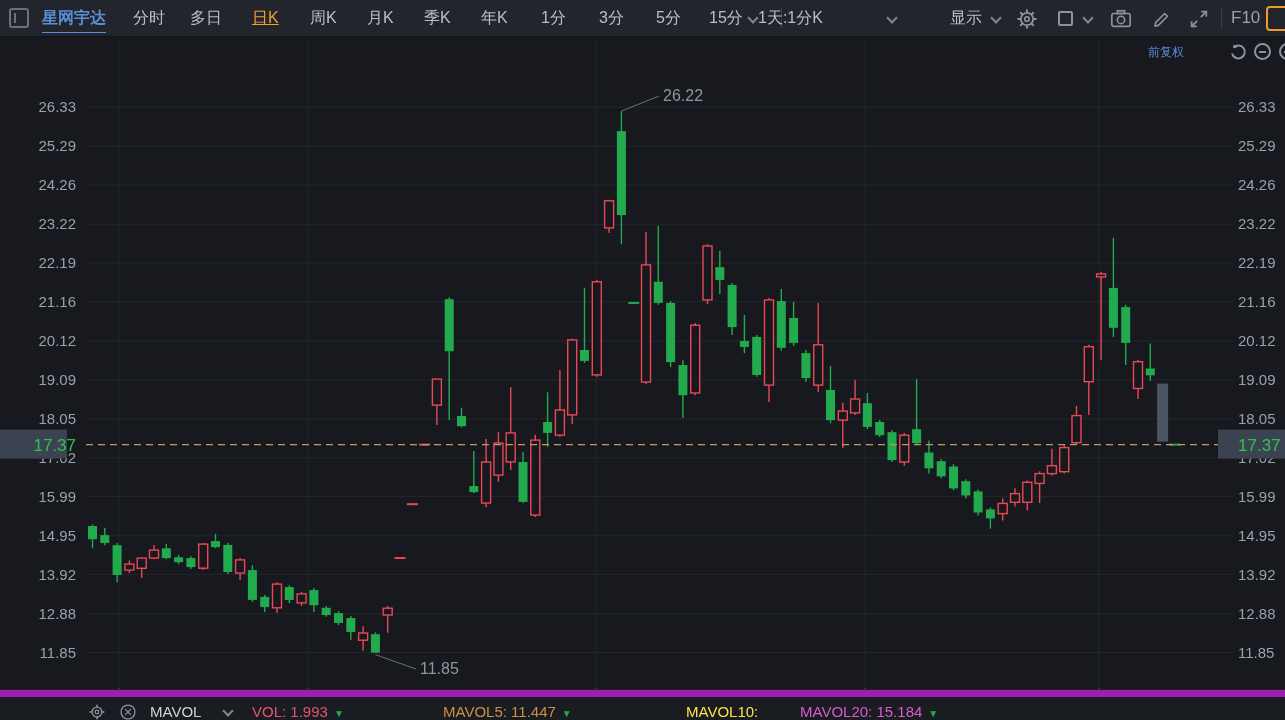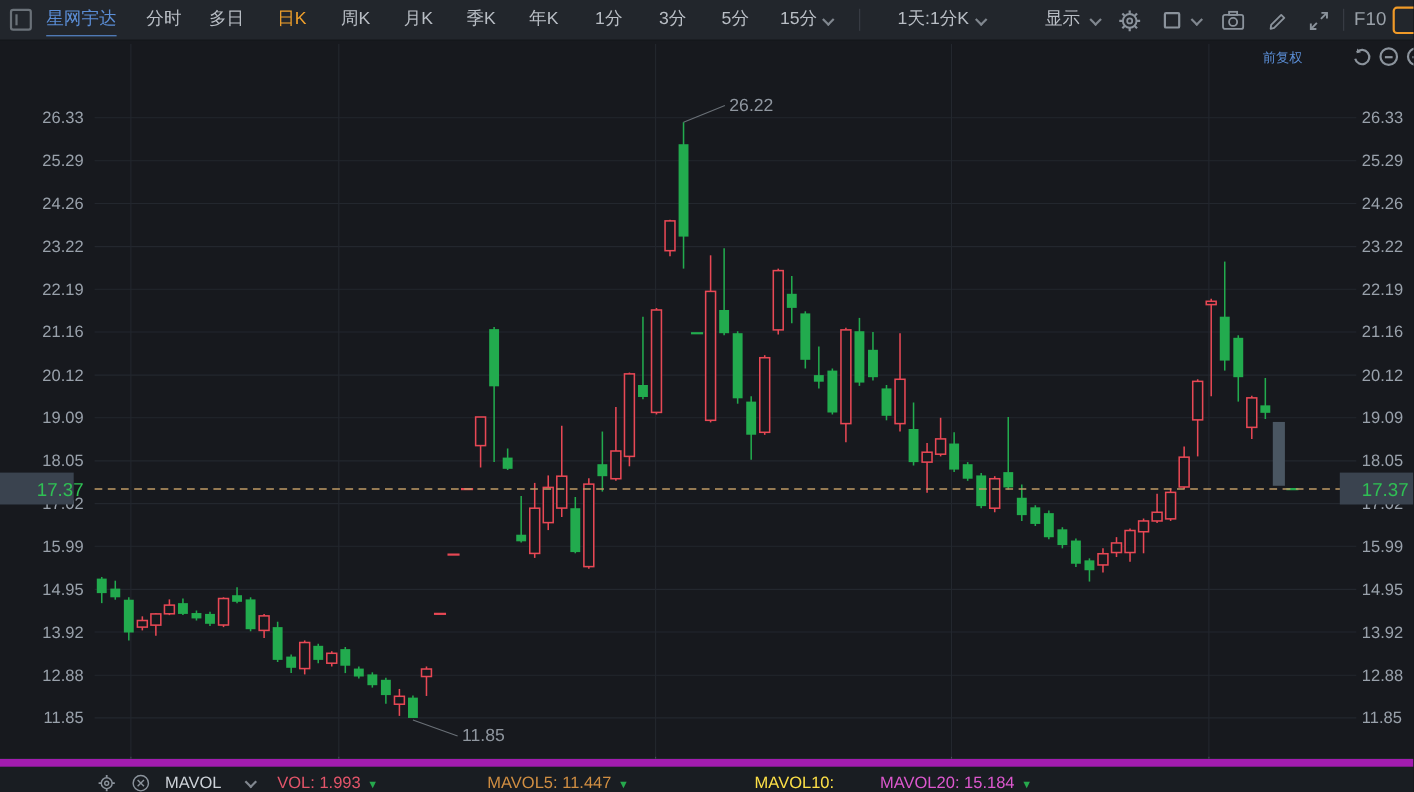--- a/index.html
+++ b/index.html
@@ -9,22 +9,22 @@
   #chart-svg { position:absolute; left:0; top:0; z-index:1; }
 
   
   .toolbar { position:absolute; left:0; top:0; width:1285px; height:37px;
              background:#22262c; border-bottom:1px solid #121417; z-index:3; }
   .toolbar .abs { position:absolute; top:0; height:36px; line-height:36px;
                   font-size:16px; color:#b9bec5; white-space:nowrap; }
   .collapse-icon { position:absolute; left:9px; top:8px; width:20px; height:20px;
                    border:2px solid #6a7178; border-radius:3px; }
   .collapse-icon::after { content:""; position:absolute; left:3px; top:3px; width:2px; height:10px; background:#6a7178; }
-  .symbol { color:#5b8ed6 !important; border-bottom:1px solid #5b8ed6; height:30px !important; line-height:30px !important; top:3px !important; }
-  .tab-active { color:#f0a02c !important; }
+  .symbol { color:#5b8ed6 !important; border-bottom:1px solid #5b8ed6; height:30px !important; line-height:30px !important; top:3px !important;font-weight:bold; }
+  .tab-active { color:#f0a02c !important;text-decoration:underline; }
   .caret { position:absolute; width:8px; height:8px; border-right:2px solid #80878f;
            border-bottom:2px solid #80878f; transform:rotate(45deg); }
   .vsep { position:absolute; top:8px; width:1px; height:20px; background:#3a3f46; }
   .icon-btn { position:absolute; top:8px; width:22px; height:22px; color:#8b939c; }
   .sq-icon { position:absolute; left:1058px; top:11px; width:15px; height:15px;
              border:2px solid #8b939c; border-radius:2px; }
   .orange-sq { position:absolute; left:1266px; top:6px; width:26px; height:25px;
                border:2px solid #f09a28; border-radius:4px; background:transparent; }
   .f10 { font-size:17px !important; color:#9aa1a9 !important; }
 
@@ -483,21 +483,21 @@
     <span class="abs" style="left:367px">月K</span>
     <span class="abs" style="left:424px">季K</span>
     <span class="abs" style="left:481px">年K</span>
     <span class="abs" style="left:541px">1分</span>
     <span class="abs" style="left:599px">3分</span>
     <span class="abs" style="left:656px">5分</span>
     <span class="abs" style="left:709px">15分</span>
     <span class="caret" style="left:749px; top:14px"></span>
 
     <span class="vsep" style="left:781px"></span>
-    <span class="abs" style="left:816px">1天:1分K</span>
+    <span class="abs" style="left:758px">1天:1分K</span>
     <span class="caret" style="left:888px; top:14px"></span>
 
     <span class="abs" style="left:950px">显示</span>
     <span class="caret" style="left:992px; top:14px"></span>
 
     <svg class="icon-btn" style="left:1016px" viewBox="0 0 22 22">
       <circle cx="11" cy="11" r="6.2" fill="none" stroke="#8b939c" stroke-width="1.8"></circle>
       <circle cx="11" cy="11" r="2.3" fill="none" stroke="#8b939c" stroke-width="1.6"></circle>
       <g stroke="#8b939c" stroke-width="2">
         <line x1="11" y1="1.5" x2="11" y2="4.5"></line>

